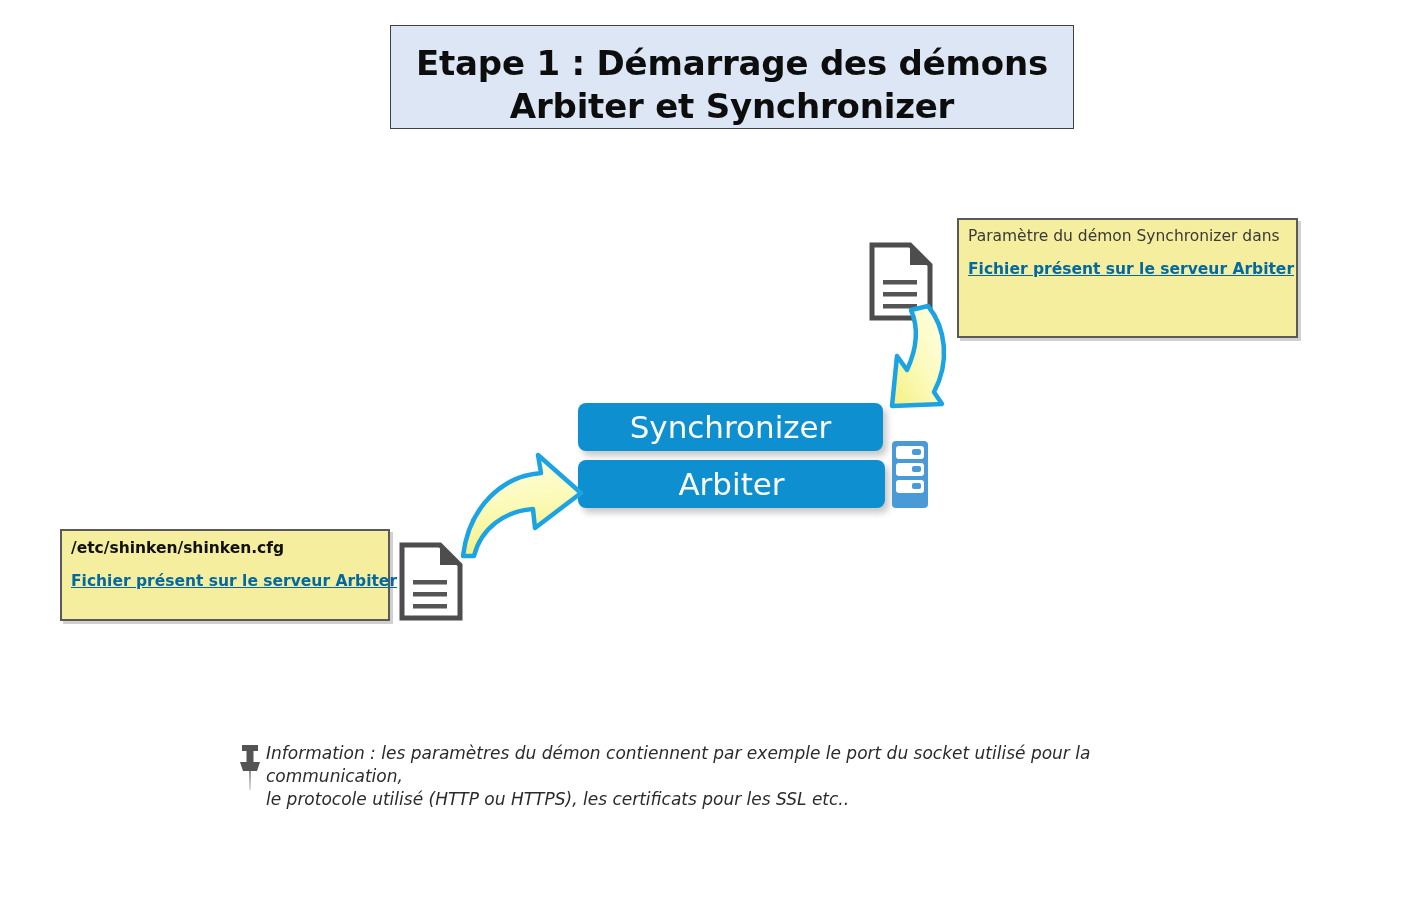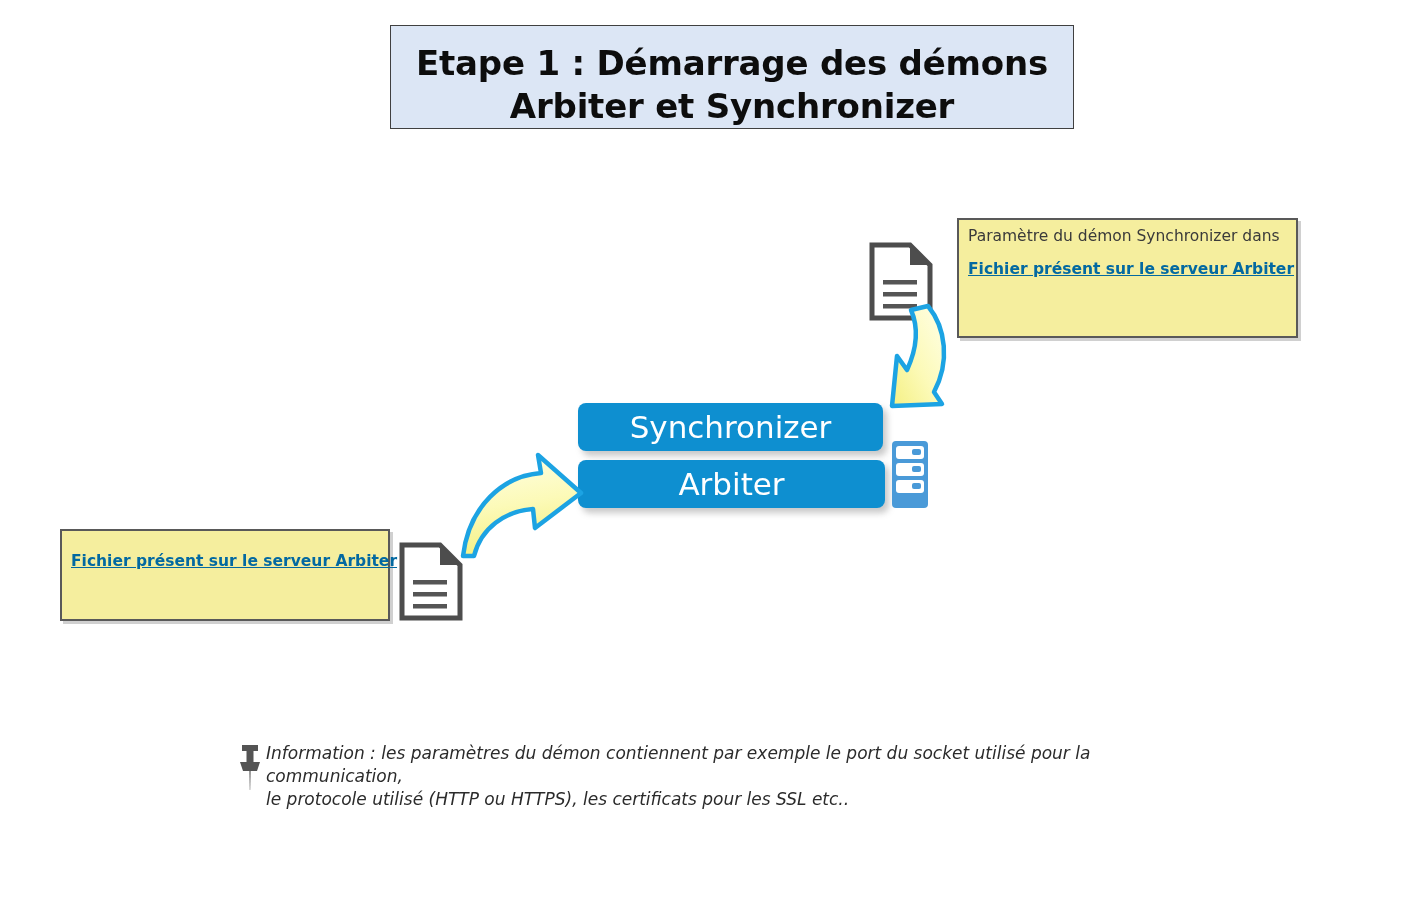--- a/index.html
+++ b/index.html
@@ -244,20 +244,21 @@
                L 83 7
                L 126 45
                L 80 80
                L 78 61
                C 50 63, 26 80, 19 108
                Z" fill="url(#ygrad2)" stroke="#1CA3E3" stroke-width="4.5" stroke-linejoin="round"></path>
     </svg>
   </div>
 
   <div class="callout" id="callout-arbiter">
+    <div class="line-bold">/etc/shinken/shinken.cfg</div>
     <div class="line-alert">Fichier présent sur le serveur Arbiter</div>
   </div>
 
   <div class="doc-icon" id="doc-icon-arbiter">
     <svg width="64" height="79" viewBox="0 0 64 79" xmlns="http://www.w3.org/2000/svg">
       <path d="M3 3 H41 L61 23 V76 H3 Z" fill="#ffffff" stroke="#4d4d4d" stroke-width="5" stroke-linejoin="miter"></path>
       <path d="M41 3 L61 23 H41 Z" fill="#4d4d4d"></path>
       <rect x="14" y="38" width="34" height="4.5" fill="#555555"></rect>
       <rect x="14" y="50" width="34" height="4.5" fill="#555555"></rect>
       <rect x="14" y="62" width="34" height="4.5" fill="#555555"></rect>

